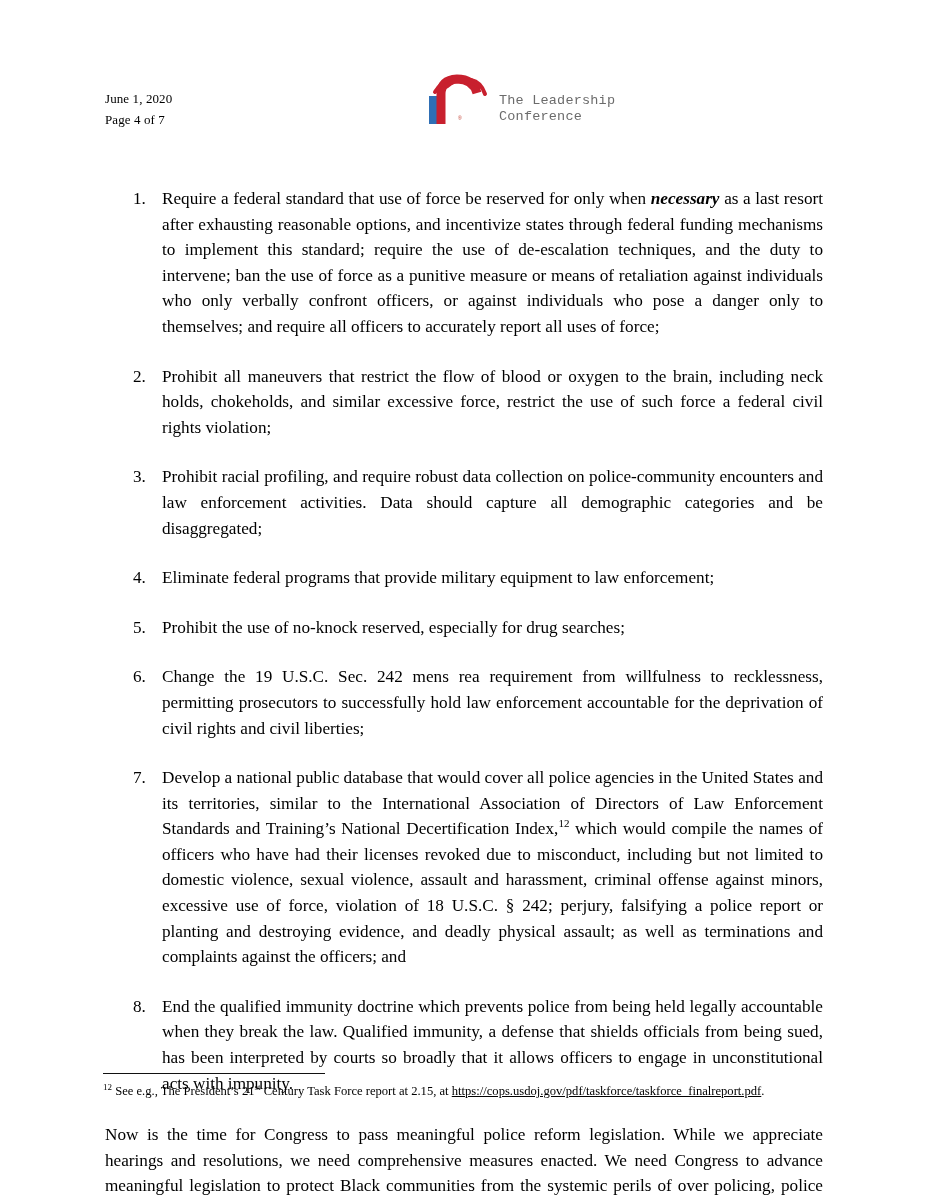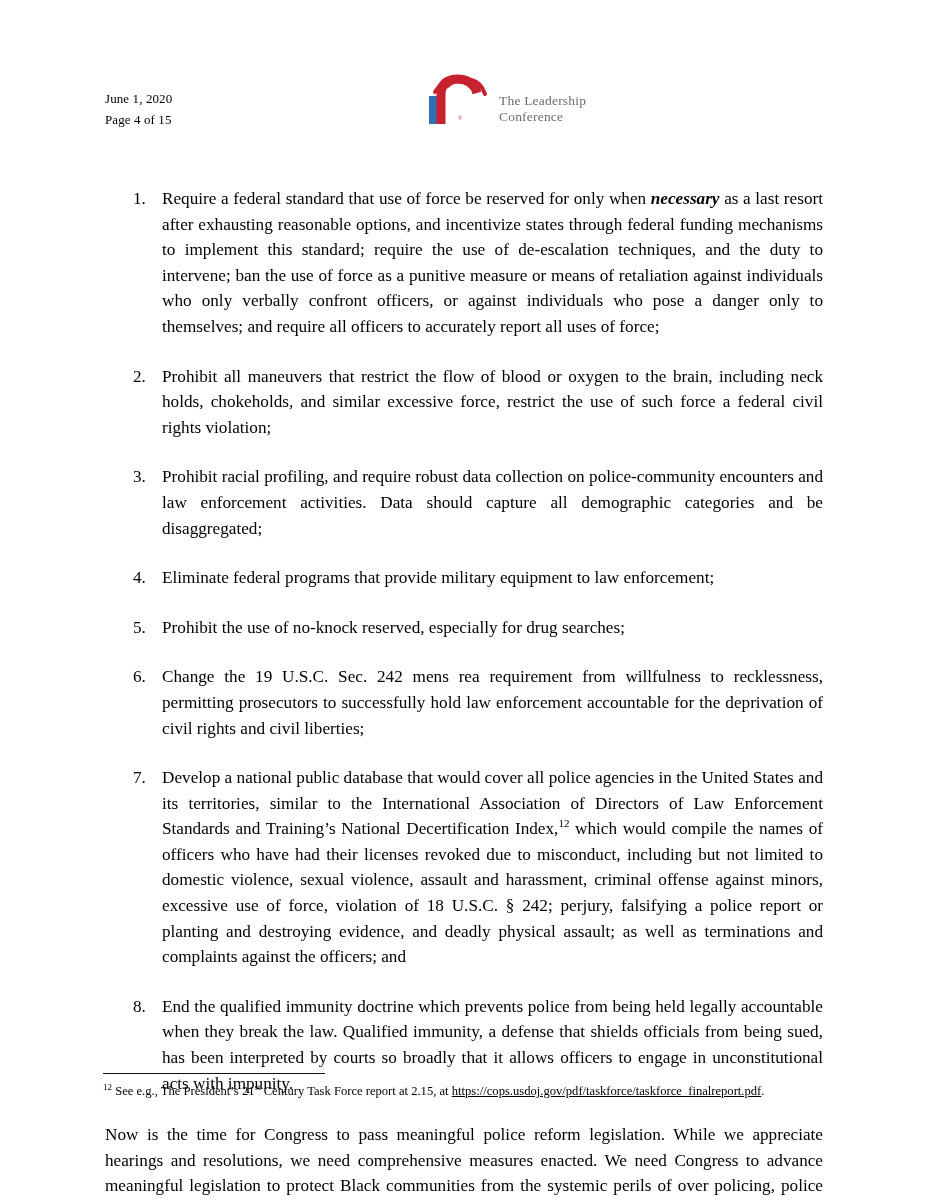--- a/index.html
+++ b/index.html
@@ -53,21 +53,21 @@
     position: absolute;
     left: 0;
     top: 0;
     width: 62px;
     height: 52px;
   }
   .logo-text {
     position: absolute;
     left: 72px;
     top: 19px;
-    font-family: Liberation Serif, serif;
+    font-family: Liberation Mono, monospace;
     font-size: 13.5px;
     line-height: 16px;
     color: #6b6b6b;
     letter-spacing: 0.2px;
     white-space: nowrap;
   }
   .logo-reg {
     position: absolute;
     left: 31px;
     top: 41px;
@@ -161,21 +161,21 @@
 </style>
 </head>
 <body>
 
 <div class="page">
 
   <div class="header">
 
     <div class="header-meta">
       <div>June 1, 2020</div>
-      <div>Page 4 of 15</div>
+      <div>Page 4 of 7</div>
     </div>
 
     <div class="logo-block">
       <span class="logo-mark">
         <svg width="62" height="52" viewBox="0 0 62 52" xmlns="http://www.w3.org/2000/svg">
 
           <rect x="2" y="22" width="9" height="28" fill="#2f6fb5"></rect>
 
           <path d="M14 50 L14 20 Q14 6 30 5 Q46 5 50 19" fill="none" stroke="#c8202e" stroke-width="9" stroke-linecap="butt"></path>
 

